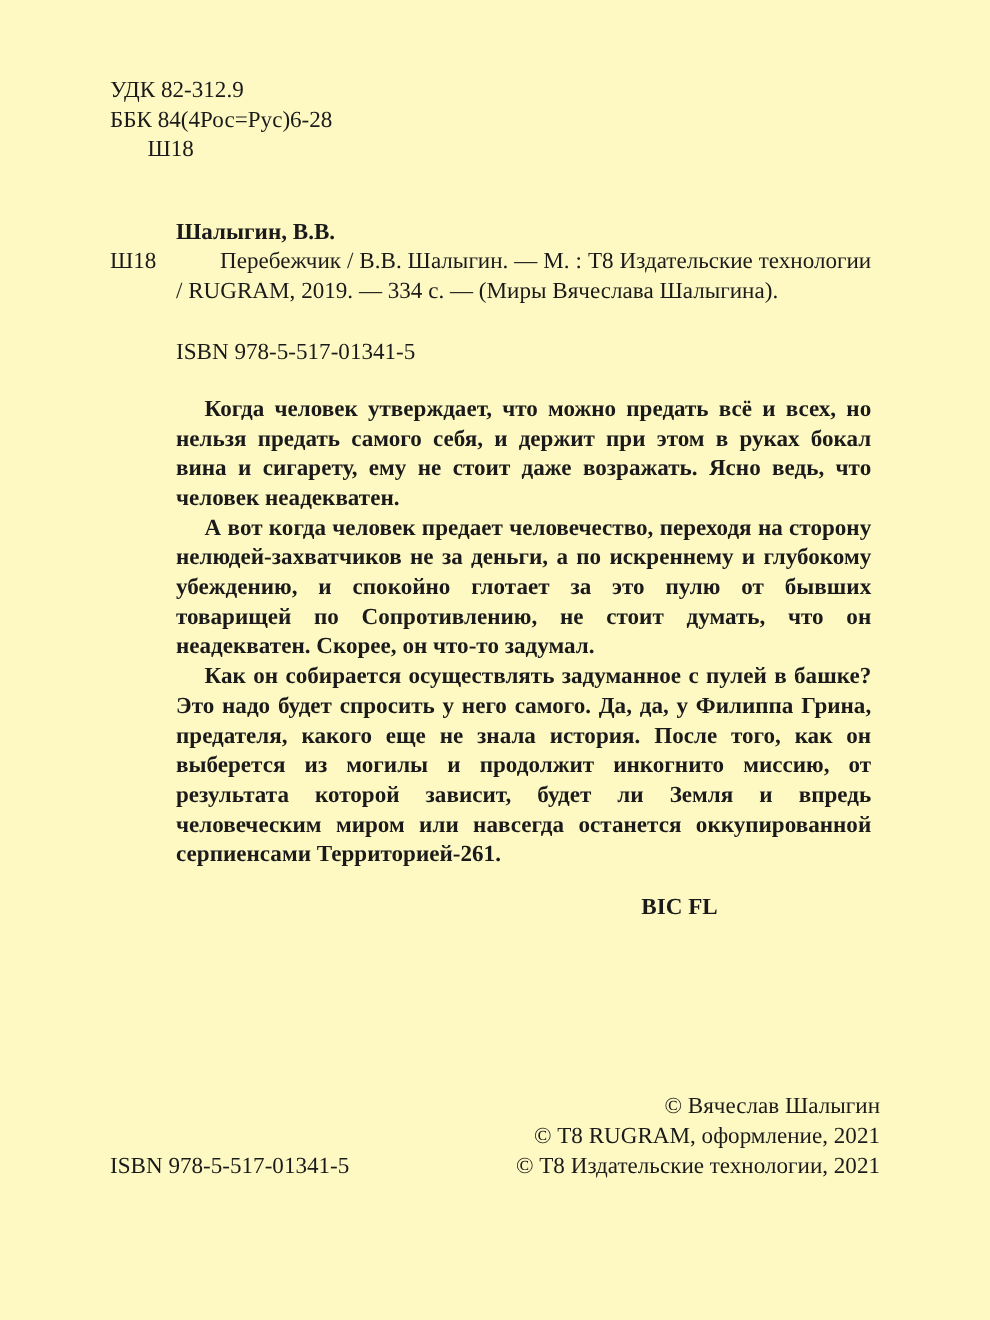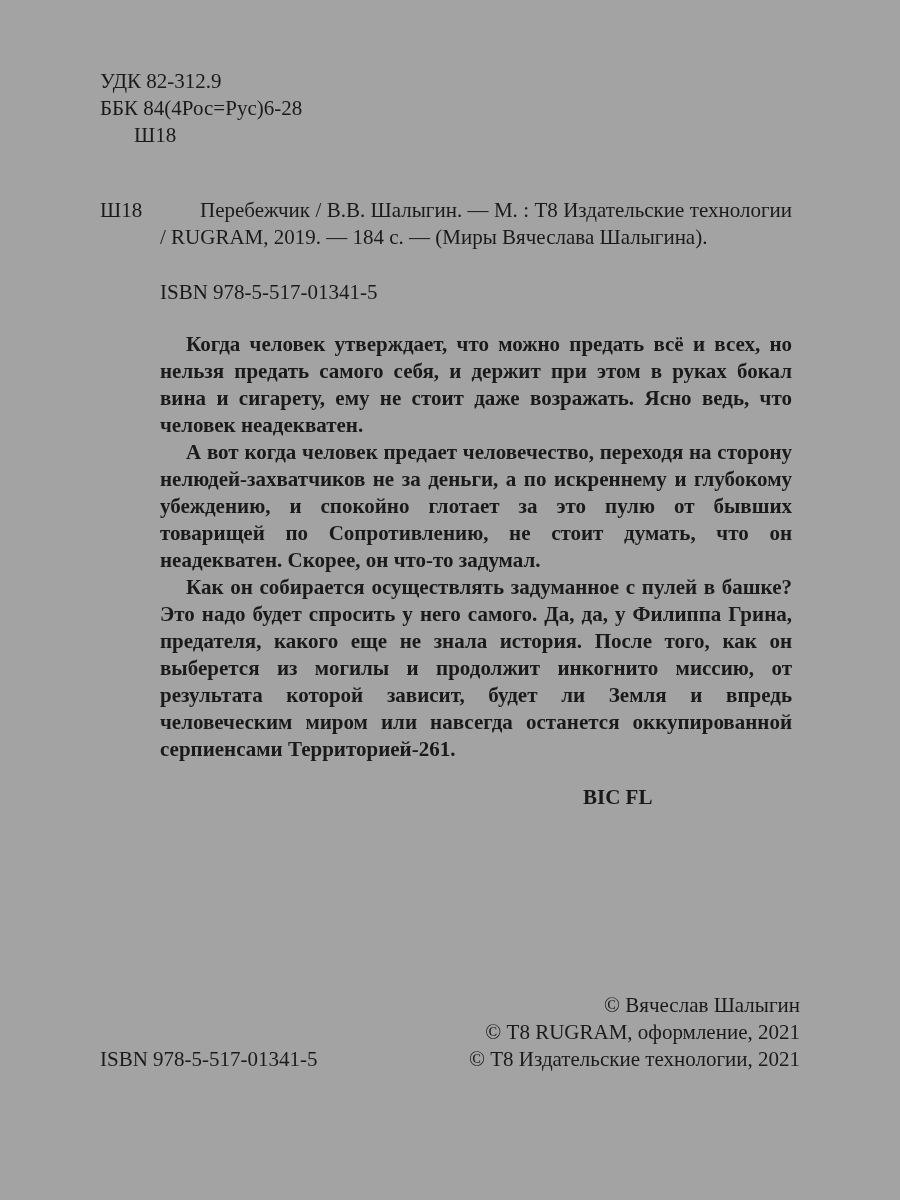--- a/index.html
+++ b/index.html
@@ -4,21 +4,21 @@
 <style>
   html, body {
     margin: 0;
     padding: 0;
     background: #ffffff;
   }
   .page {
     position: relative;
     width: 900px;
     height: 1200px;
-    background: #a3a3a3;
+    background: #fef9c3;
     color: #1a1a1a;
     font-family: "Liberation Serif", "DejaVu Serif", serif;
     font-size: 21px;
     line-height: 27px;
     overflow: hidden;
   }
 
   
   .top-block {
     position: absolute;
@@ -94,24 +94,25 @@
 <div class="page">
 
   <div class="top-block">
     <div>УДК 82-312.9</div>
     <div>ББК 84(4Рос=Рус)6-28</div>
     <div class="shifr">Ш18</div>
   </div>
 
   <div class="main-col">
 
+    <div class="author-line">Шалыгин, В.В.</div>
 
     <div class="bib-entry">
       <span class="bib-code">Ш18</span>
-      <p class="bib-text">Перебежчик / В.В. Шалыгин. — М. : Т8 Издательские технологии / RUGRAM, 2019. — 184 с. — (Миры Вячеслава Шалыгина).</p>
+      <p class="bib-text">Перебежчик / В.В. Шалыгин. — М. : Т8 Издательские технологии / RUGRAM, 2019. — 334 с. — (Миры Вячеслава Шалыгина).</p>
     </div>
 
     <div class="isbn-line">ISBN 978-5-517-01341-5</div>
 
     <div class="annotation">
       <p>Когда человек утверждает, что можно предать всё и всех, но нельзя предать самого себя, и держит при этом в руках бокал вина и сигарету, ему не стоит даже возражать. Ясно ведь, что человек неадекватен.</p>
       <p>А вот когда человек предает человечество, переходя на сторону нелюдей-захватчиков не за деньги, а по искреннему и глубокому убеждению, и спокойно глотает за это пулю от бывших товарищей по Сопротивлению, не стоит думать, что он неадекватен. Скорее, он что-то задумал.</p>
       <p>Как он собирается осуществлять задуманное с пулей в башке? Это надо будет спросить у него самого. Да, да, у Филиппа Грина, предателя, какого еще не знала история. После того, как он выберется из могилы и продолжит инкогнито миссию, от результата которой зависит, будет ли Земля и впредь человеческим миром или навсегда останется оккупированной серпиенсами Территорией-261.</p>
     </div>
 

